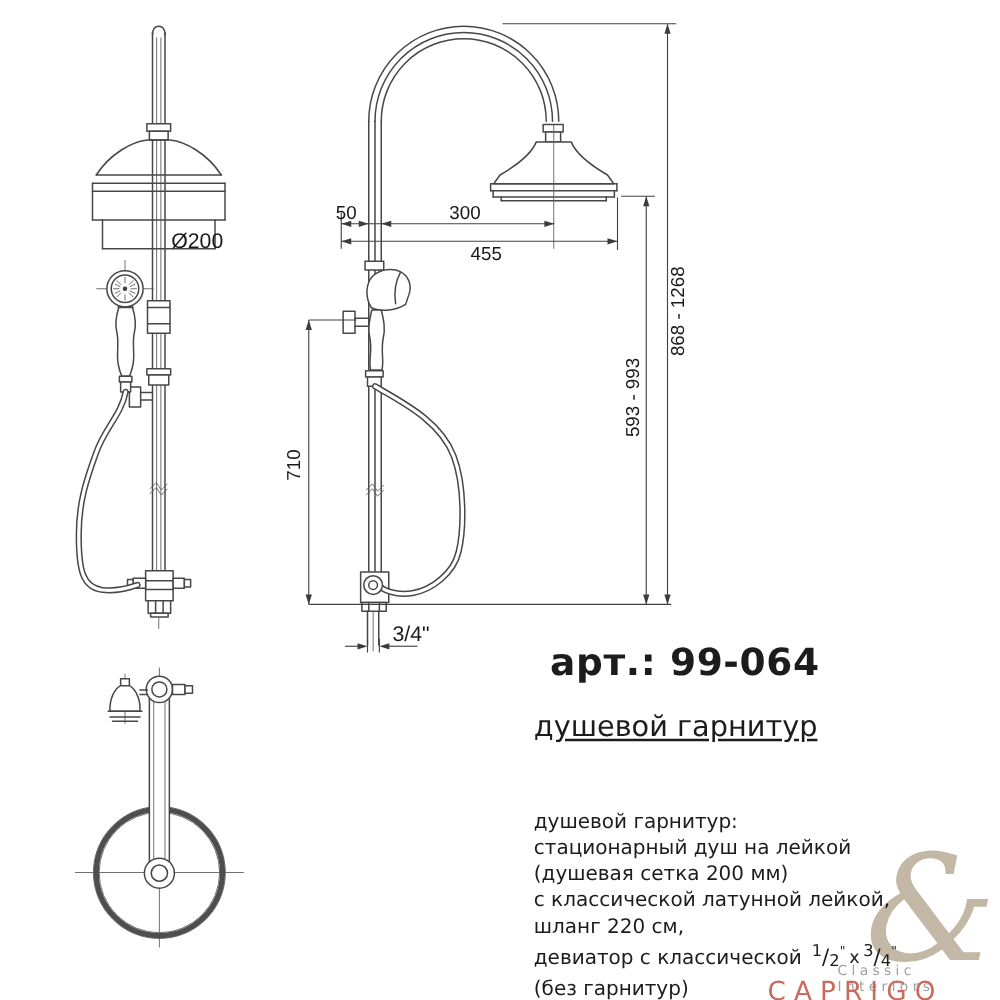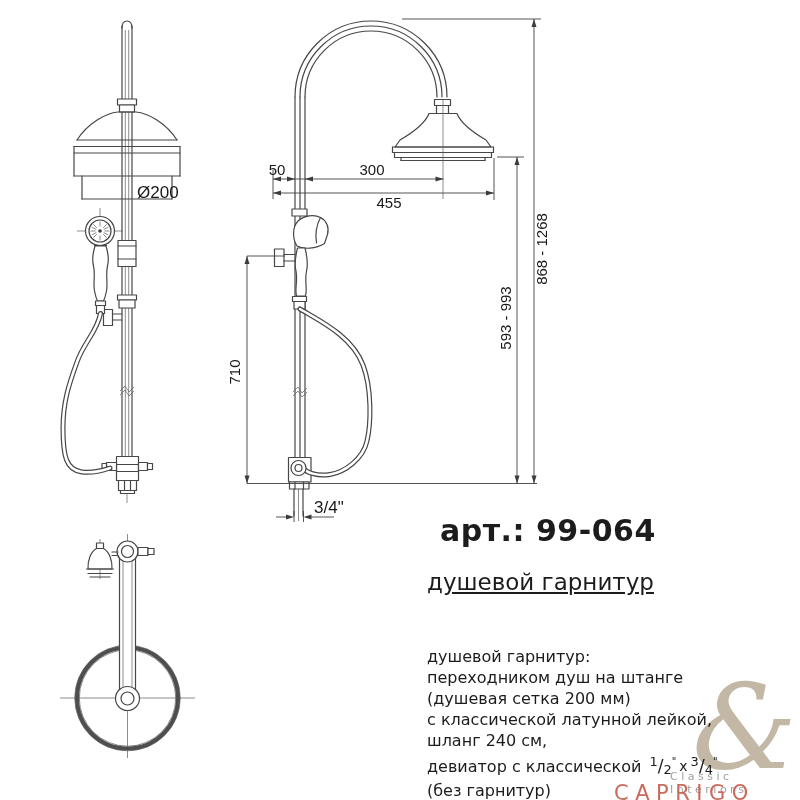--- a/index.html
+++ b/index.html
@@ -263,24 +263,24 @@
 </svg>
 
   <div class="article">арт.: 99-064</div>
 
   <div class="title">
     <div>душевой гарнитур</div>
   </div>
 
   <div class="descr">
     <div class="row">душевой гарнитур:</div>
-    <div class="row">переходником душ на штанге</div>
+    <div class="row">стационарный душ на лейкой</div>
     <div class="row">(душевая сетка 200 мм)</div>
     <div class="row">с классической латунной лейкой,</div>
-    <div class="row">шланг 240 см,</div>
+    <div class="row">шланг 220 см,</div>
     <div class="row">
       <span>девиатор с классической</span><span class="frac"><span class="sup">1</span><span class="sl">/</span><span class="sub">2</span><span class="qt">"</span><span class="tm">x</span><span class="sup">3</span><span class="sl">/</span><span class="sub">4</span><span class="qt">"</span></span>
     </div>
     <div class="row">(без гарнитур)</div>
   </div>
 
   <div class="ornament">&amp;</div>
   <div class="classic">Classic Interiors</div>
   <div class="brand">CAPRIGO</div>
 

